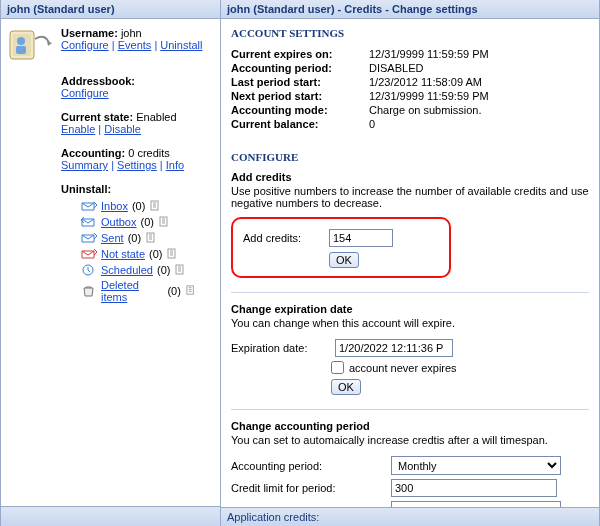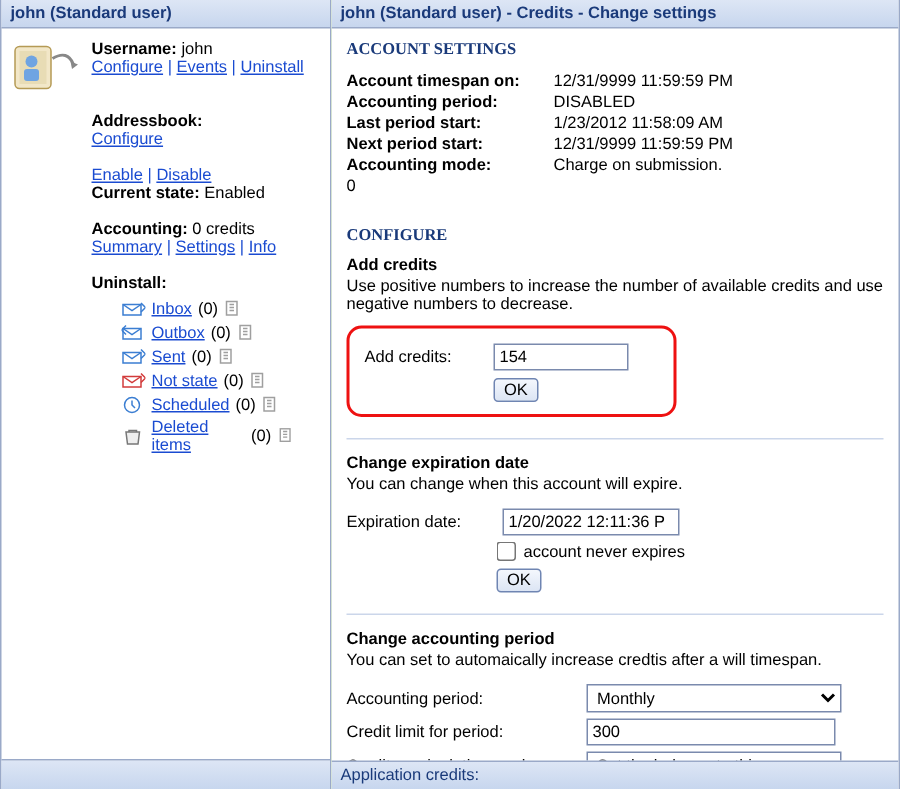--- a/index.html
+++ b/index.html
@@ -157,26 +157,26 @@
           </div>
         </div>
       </div>
 
       <div class="block">
         <div class="label-bold">Addressbook:</div>
         <a class="link">Configure</a>
       </div>
 
       <div class="block">
+        <div><span class="label-bold">Current state:</span> <span>Enabled</span></div>
         <div>
           <a class="link">Enable</a>
           <span class="sep"> | </span>
           <a class="link">Disable</a>
         </div>
-        <div><span class="label-bold">Current state:</span> <span>Enabled</span></div>
       </div>
 
       <div class="block">
         <div><span class="label-bold">Accounting:</span> <span>0 credits</span></div>
         <div>
           <a class="link">Summary</a>
           <span class="sep"> | </span>
           <a class="link">Settings</a>
           <span class="sep"> | </span>
           <a class="link">Info</a>
@@ -279,53 +279,54 @@
     </div>
     <div class="footer-strip left-footer"></div>
   </div>
 
   <div class="right-panel">
     <div class="panel-header">john (Standard user) - Credits - Change settings</div>
     <div class="panel-body">
       <div class="section-title">ACCOUNT SETTINGS</div>
 
       <div class="kv-row">
-          <div class="kv-label">Account timespan on:</div>
+          <div class="kv-label">Current expires on:</div>
           <div class="kv-val">12/31/9999 11:59:59 PM</div>
         </div>
       <div class="kv-row">
           <div class="kv-label">Accounting period:</div>
           <div class="kv-val">DISABLED</div>
         </div>
       <div class="kv-row">
           <div class="kv-label">Last period start:</div>
           <div class="kv-val">1/23/2012 11:58:09 AM</div>
         </div>
       <div class="kv-row">
           <div class="kv-label">Next period start:</div>
           <div class="kv-val">12/31/9999 11:59:59 PM</div>
         </div>
       <div class="kv-row">
           <div class="kv-label">Accounting mode:</div>
           <div class="kv-val">Charge on submission.</div>
         </div>
       <div class="kv-row">
+          <div class="kv-label">Current balance:</div>
           <div class="kv-val">0</div>
         </div>
 
       <div class="configure-sec">
         <div class="section-title">CONFIGURE</div>
 
         <div class="subhead">Add credits</div>
         <div class="subtext">Use positive numbers to increase the number of available credits and use negative numbers to decrease.</div>
 
         <div class="highlight-box">
           <div class="form-row">
             <div class="form-label" style="width:76px">Add credits:</div>
-            <input class="text" style="width: 90px;" value="154">
+            <input class="text" style="width: 64px;" value="154">
           </div>
           <div class="ok-row">
             <button class="ok">OK</button>
           </div>
         </div>
 
         <div class="divider"></div>
 
         <div class="subhead">Change expiration date</div>
         <div class="subtext">You can change when this account will expire.</div>

